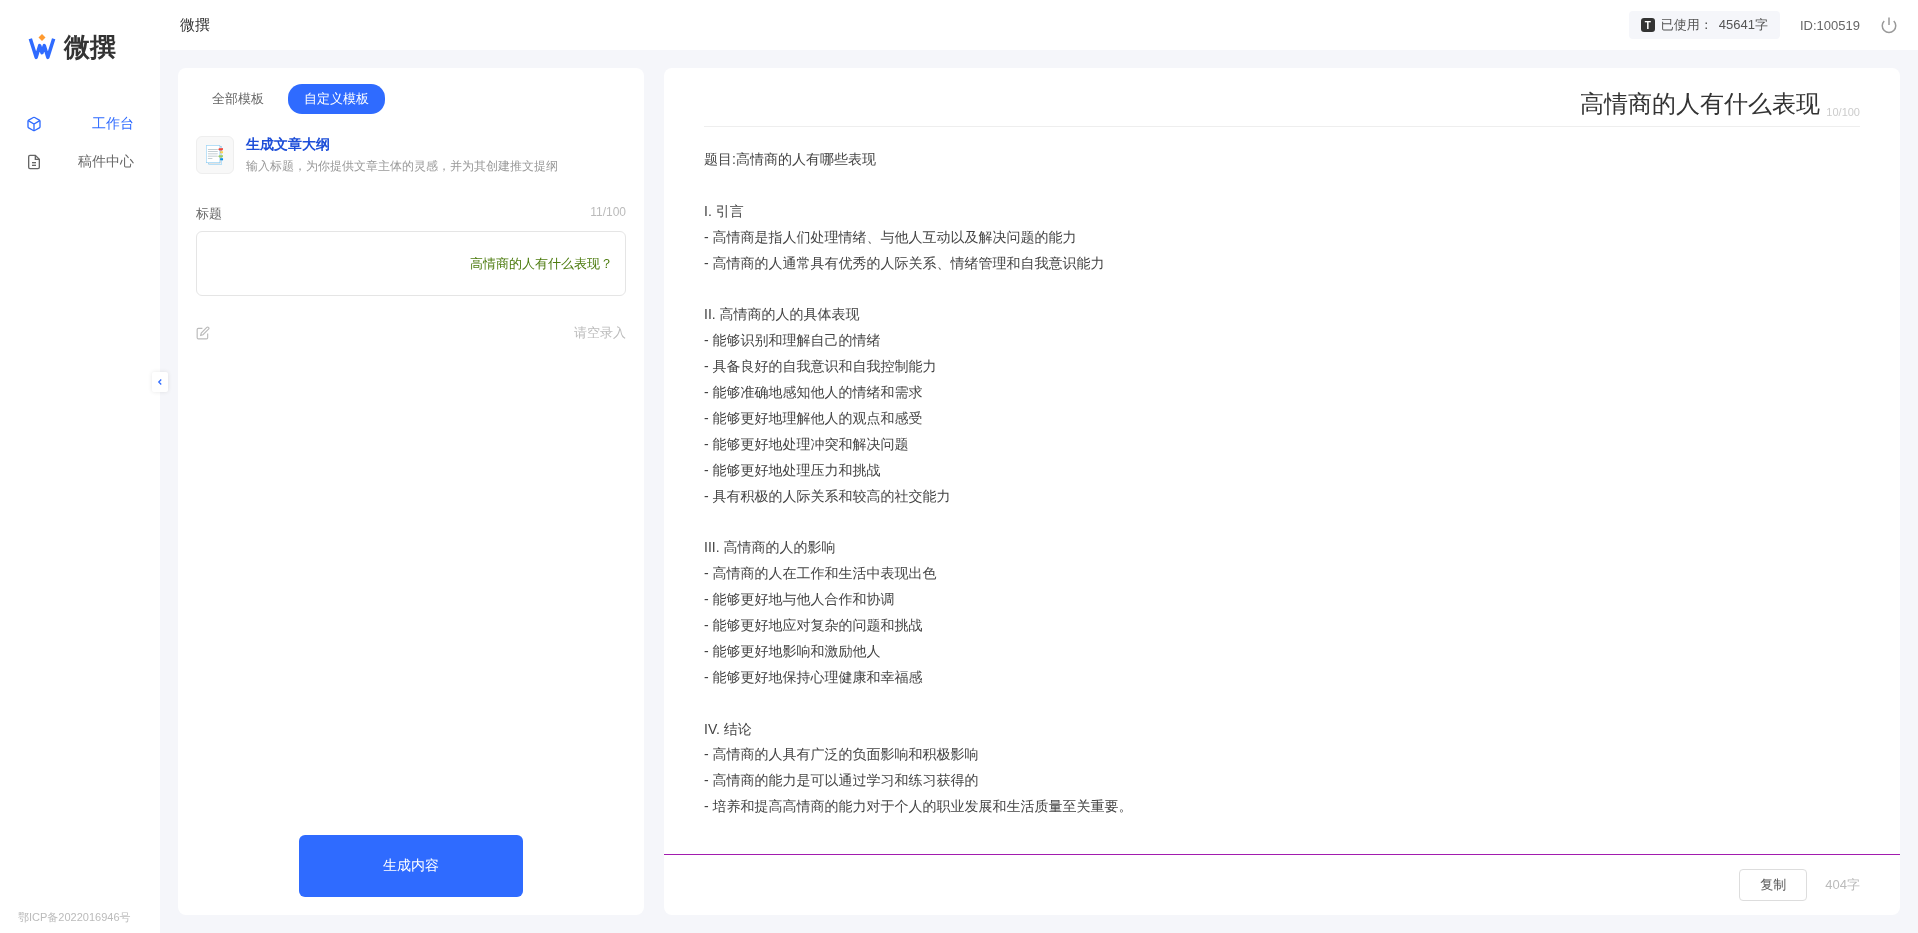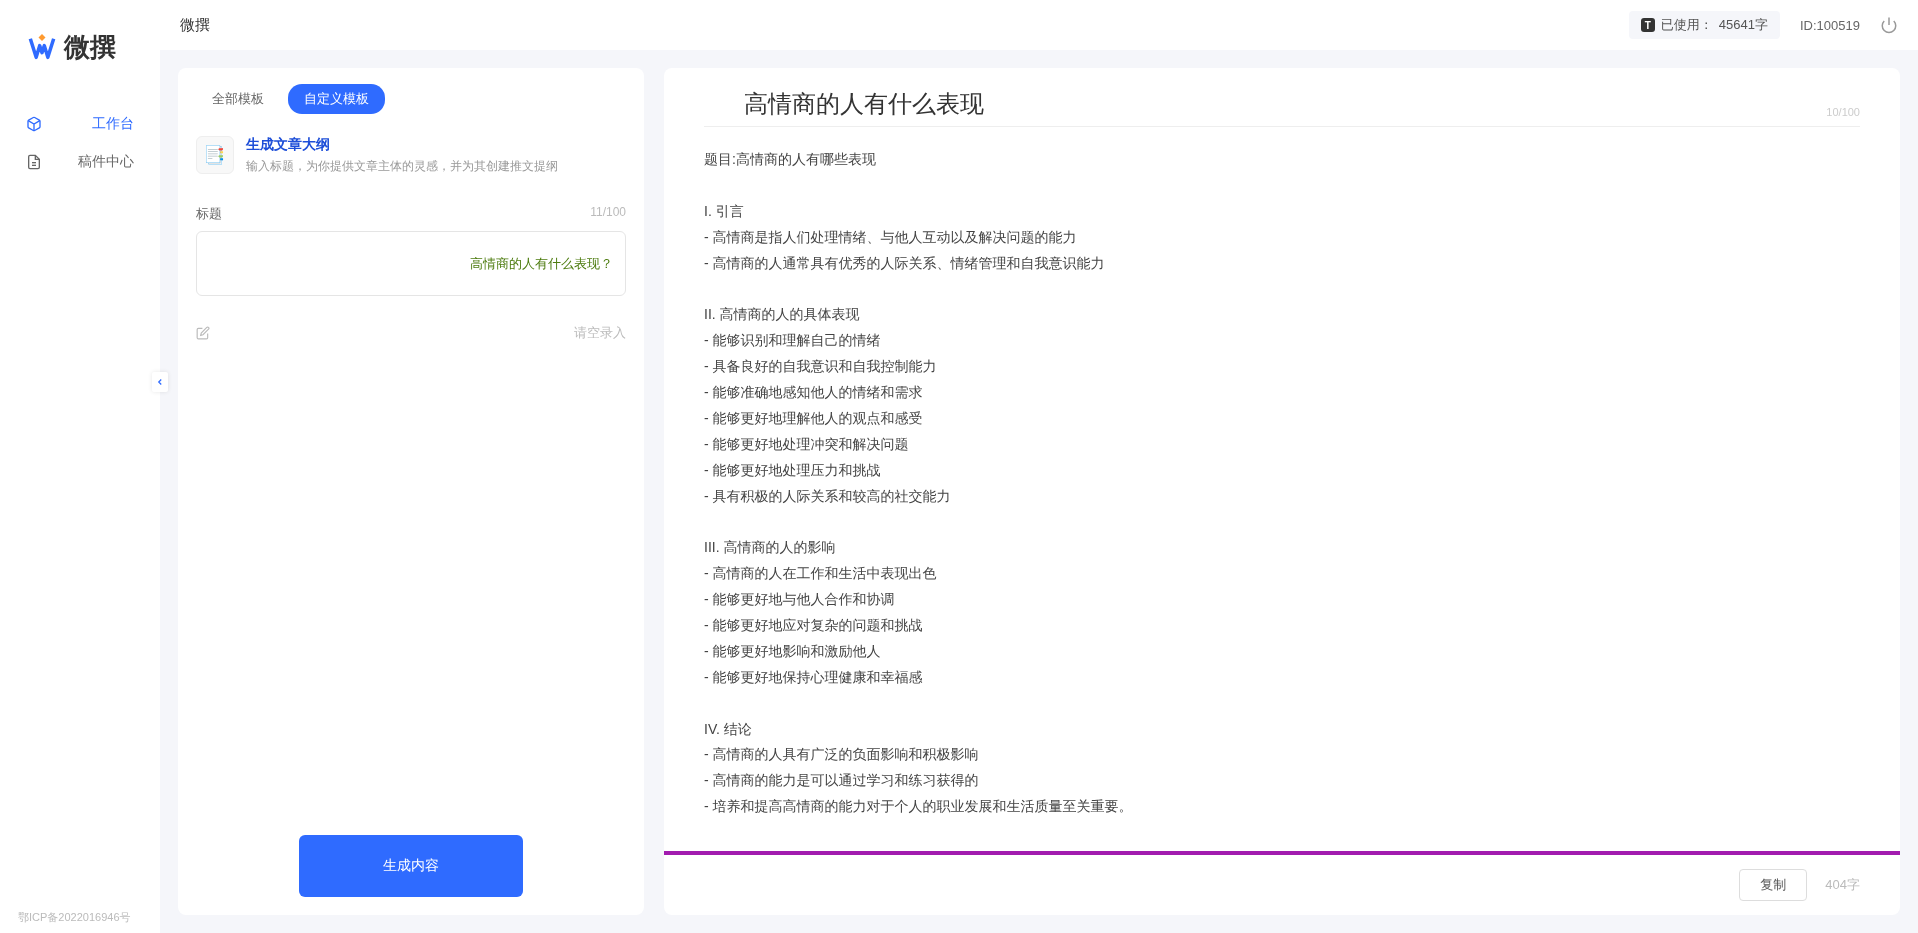--- a/index.html
+++ b/index.html
@@ -48,24 +48,24 @@
     .form-body { padding: 18px; flex: 1; }
     .form-label { display: flex; justify-content: space-between; font-size: 13px; color: #666; margin-bottom: 8px; }
     .form-counter { color: #bbb; font-size: 12px; }
     .form-input { width: 100%; padding: 24px 12px; border: 1px solid #e5e5e5; border-radius: 6px; font-size: 13px; color: #4d7c0f; outline: none; text-align: right; }
     .empty-prompt { display: flex; align-items: center; justify-content: space-between; gap: 6px; color: #bbb; font-size: 13px; margin-top: 28px; }
     
     .panel-footer { padding: 18px; }
     .generate-btn { display: block; margin: 0 auto; width: 224px; padding: 22px 0; background: #2f6bff; color: #fff; border: none; border-radius: 6px; font-size: 14px; cursor: pointer; }
     
     .output-header { padding: 20px 40px 6px; border-bottom: 1px solid #eee; margin: 0 40px; position: relative; }
-    .output-title { font-family: serif; font-size: 24px; text-align: left; font-weight: 400; }
+    .output-title { font-family: serif; font-size: 24px; text-align: right; font-weight: 400; }
     .output-title-counter { position: absolute; right: 0; bottom: 8px; font-size: 11px; color: #ccc; }
     .output-body { padding: 20px 40px; flex: 1; overflow: auto; font-size: 14px; line-height: 1.85; color: #444; white-space: pre-wrap; }
-    .output-footer { padding: 14px 40px; display: flex; justify-content: flex-end; align-items: center; gap: 18px; border-top: 4px solid #a21caf; }
+    .output-footer { padding: 14px 40px; display: flex; justify-content: flex-end; align-items: center; gap: 18px; border-top: 1px solid #a21caf; }
     .copy-btn { padding: 6px 20px; border: 1px solid #ddd; background: #fff; border-radius: 4px; font-size: 13px; color: #555; cursor: pointer; }
     .char-count { font-size: 13px; color: #bbb; }
   </style>
 </head>
 <body>
 
 <div class="app">
   <aside class="sidebar">
     <div class="logo">
       <div class="logo-icon">

